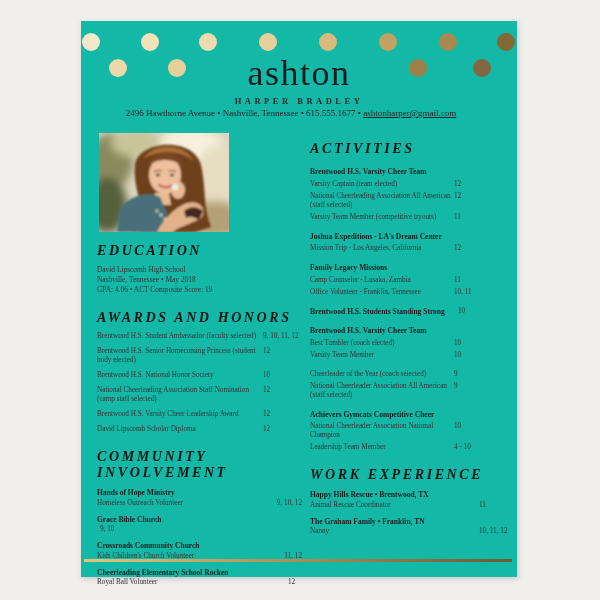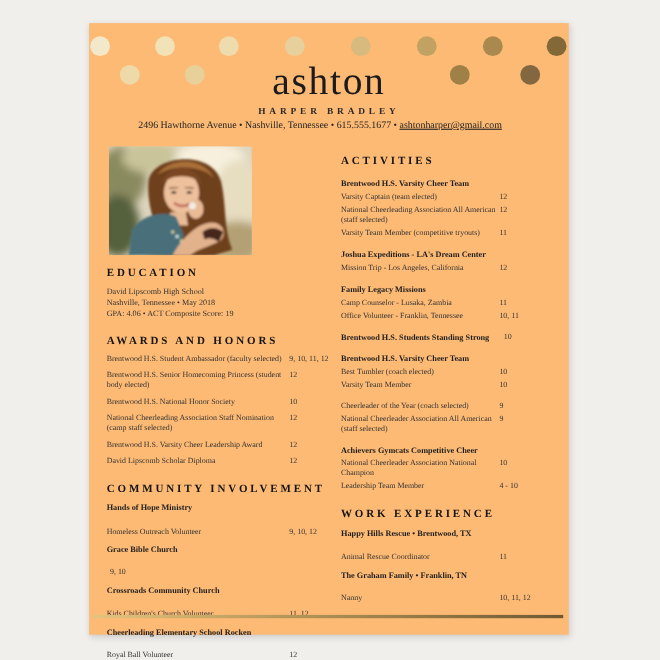--- a/index.html
+++ b/index.html
@@ -1,39 +1,39 @@
 <!DOCTYPE html>
 <html><head>
 <meta charset="utf-8">
 <style>
   html,body{margin:0;padding:0;width:600px;height:600px;overflow:hidden;
     background:#f1efec;font-family:"Liberation Serif",serif;color:#2e2e2e;}
-  .card{position:absolute;left:81px;top:21px;width:436px;height:556px;background:#fdba74;
+  .card{position:absolute;left:81px;top:21px;width:436px;height:556px;background:#14b8a6;
     box-shadow:1px 2px 6px rgba(0,0,0,.16);}
   .dot{position:absolute;width:18px;height:18px;border-radius:50%;}
   .name{position:absolute;left:0;right:0;top:32px;text-align:center;
     font-size:36px;letter-spacing:1.5px;color:#1b1b1d;line-height:40px;}
   .subtitle{position:absolute;left:0;right:0;top:75px;text-align:center;
     font-size:8.5px;font-weight:bold;letter-spacing:3.5px;color:#2a2a2a;}
   .contact{position:absolute;left:0;right:16px;top:87px;text-align:center;font-size:9px;color:#222;}
   .contact .email{text-decoration:underline;cursor:pointer;}
   .colL{position:absolute;left:16px;top:112px;width:205px;}
   .colR{position:absolute;left:229px;top:120px;width:202px;}
   .photo{width:130px;height:99px;margin-left:2px;overflow:hidden;}
-  .sec{font-size:10px;font-weight:bold;letter-spacing:2.6px;color:#141414;}
+  .sec{font-size:14px;font-weight:bold;letter-spacing:2.6px;color:#141414;font-style:italic;}
   .mt-edu{margin-top:11px;}
   .mt{margin-top:15px;}
   .body-lines{margin-top:6px;font-size:7.4px;line-height:10px;color:#333;}
   .row{display:flex;align-items:flex-start;margin-top:6px;}
   .rt{width:163px;font-size:7.2px;line-height:9px;color:#333;}
   .ry{margin-left:3px;font-size:7.2px;line-height:9px;white-space:nowrap;color:#333;}
   .colR .rt{width:142px;}
   .colR .ry{margin-left:2px;}
   .org{font-size:7.5px;font-weight:bold;line-height:9.5px;color:#1d1d1d;margin-top:7px;}
-  .citem .row{margin-top:12px;}
+  .citem .row{margin-top:1px;gap:25px;}
   .group{margin-top:10px;}
   .group .trow{margin-top:0;}
   .gt{width:146px;font-size:7.5px;font-weight:bold;line-height:9.5px;color:#1d1d1d;}
   .group .row.erow{margin-top:3px;}
   .group .erow:first-of-type{margin-top:2px;}
   .goldline{position:absolute;left:3px;right:5px;top:538px;height:2.5px;
     background:linear-gradient(90deg,#e2c47e 0%,#c2a263 30%,#9a7d48 65%,#6e5933 100%);}
 </style>
 </head>
 <body>

